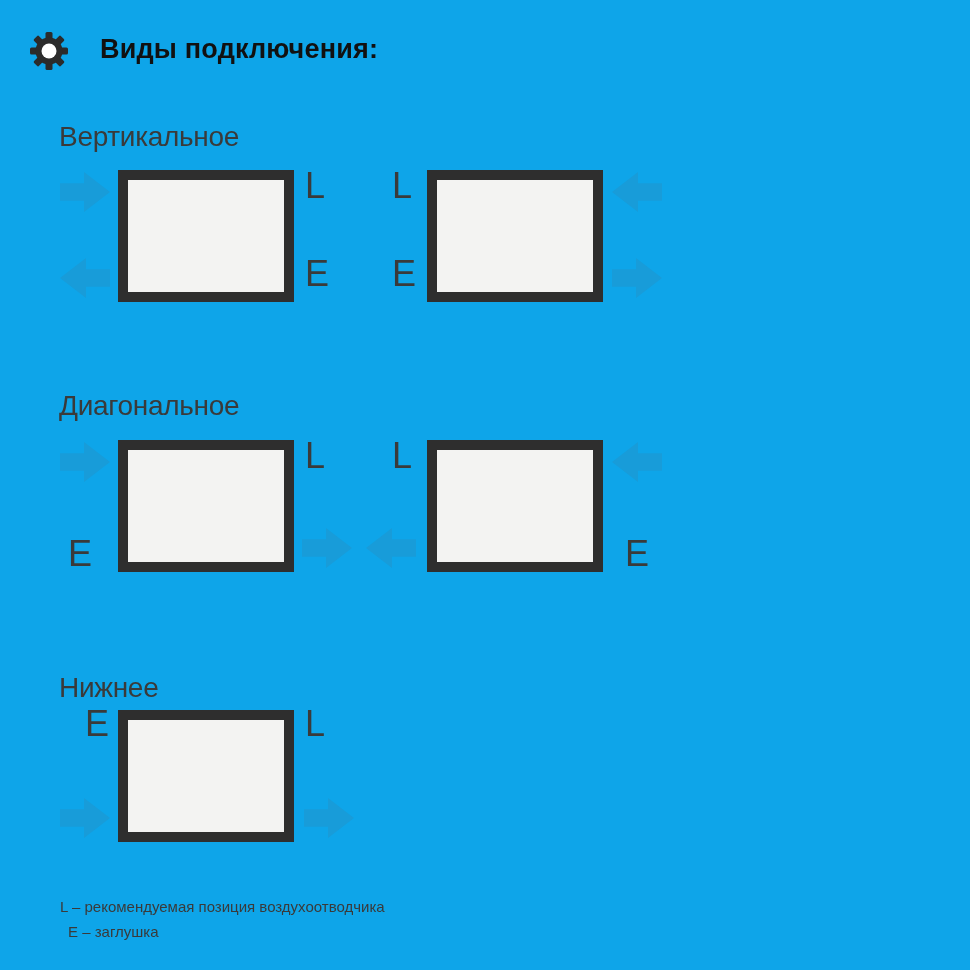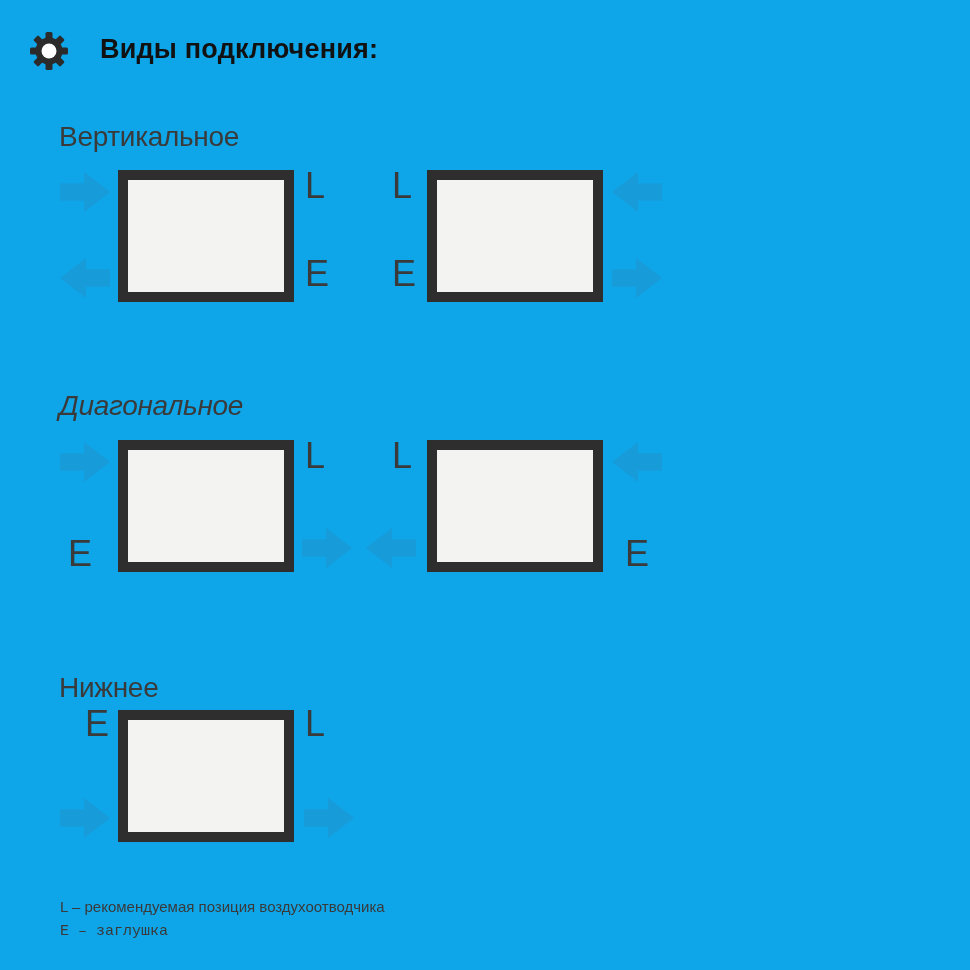--- a/index.html
+++ b/index.html
@@ -107,21 +107,21 @@
     
     <div class="port-label" style="left:392px; top:166px;">L</div>
     <div class="port-label" style="left:392px; top:254px;">E</div>
     <div class="radiator" style="left:427px; top:170px;"></div>
     <div class="arrow dir-left" style="left:612px; top:172px;"></div>
     <div class="arrow dir-right" style="left:612px; top:258px;"></div>
   </div>
 
   
   <div class="group">
-    <div class="section-title" style="left:59px; top:390px;font-style:italic;">Диагональное</div>
+    <div class="section-title" style="left:59px; top:390px;">Диагональное</div>
 
     
     <div class="arrow dir-right" style="left:60px; top:442px;"></div>
     <div class="radiator" style="left:118px; top:440px;"></div>
     <div class="port-label" style="left:305px; top:436px;">L</div>
     <div class="port-label" style="left:68px; top:534px;">E</div>
     <div class="arrow dir-right" style="left:302px; top:528px;"></div>
 
     
     <div class="port-label" style="left:392px; top:436px;">L</div>
@@ -138,16 +138,16 @@
     <div class="port-label" style="left:85px; top:704px;">E</div>
     <div class="radiator" style="left:118px; top:710px;"></div>
     <div class="port-label" style="left:305px; top:704px;">L</div>
     <div class="arrow dir-right" style="left:60px; top:798px;"></div>
     <div class="arrow dir-right" style="left:304px; top:798px;"></div>
   </div>
 
   
   <div class="group">
     <div class="legend-line" style="left:60px; top:898px;">L – рекомендуемая позиция воздухоотводчика</div>
-    <div class="legend-line" style="left:60px; top:923px;font-family:Liberation Mono, monospace;">E – заглушка</div>
+    <div class="legend-line" style="left:68px; top:923px;">E – заглушка</div>
   </div>
 
 </div>
 
 </body></html>

